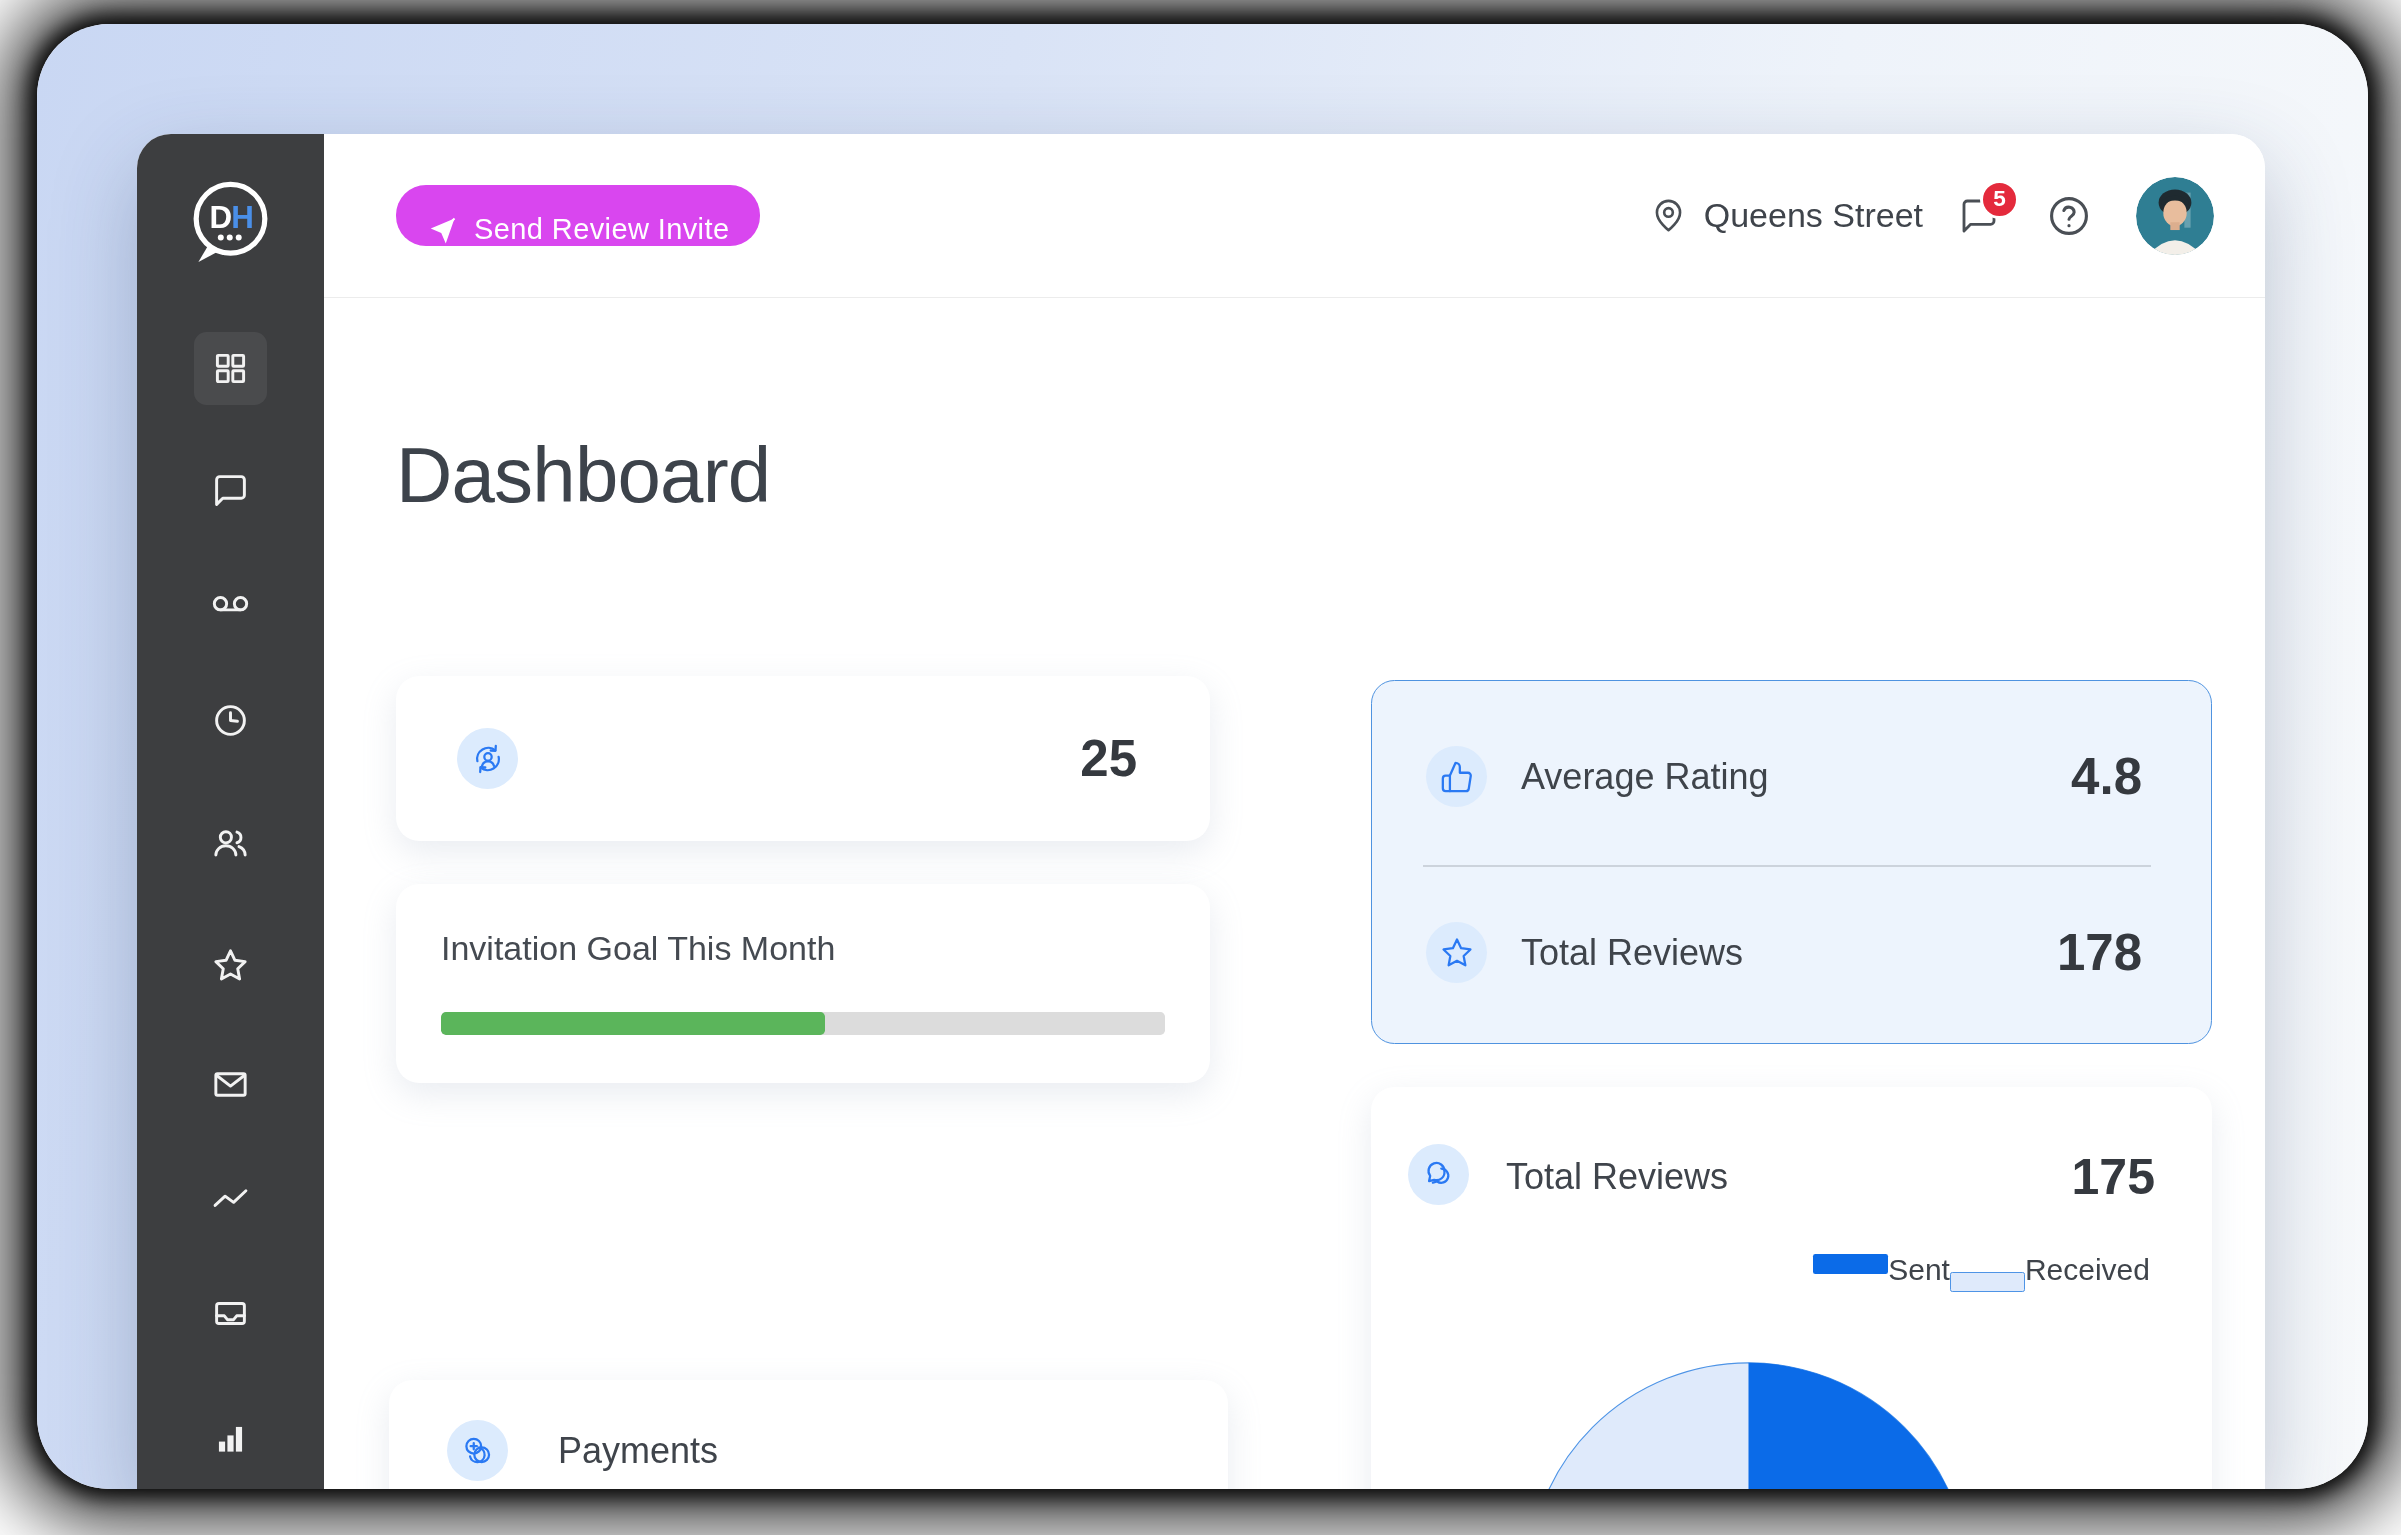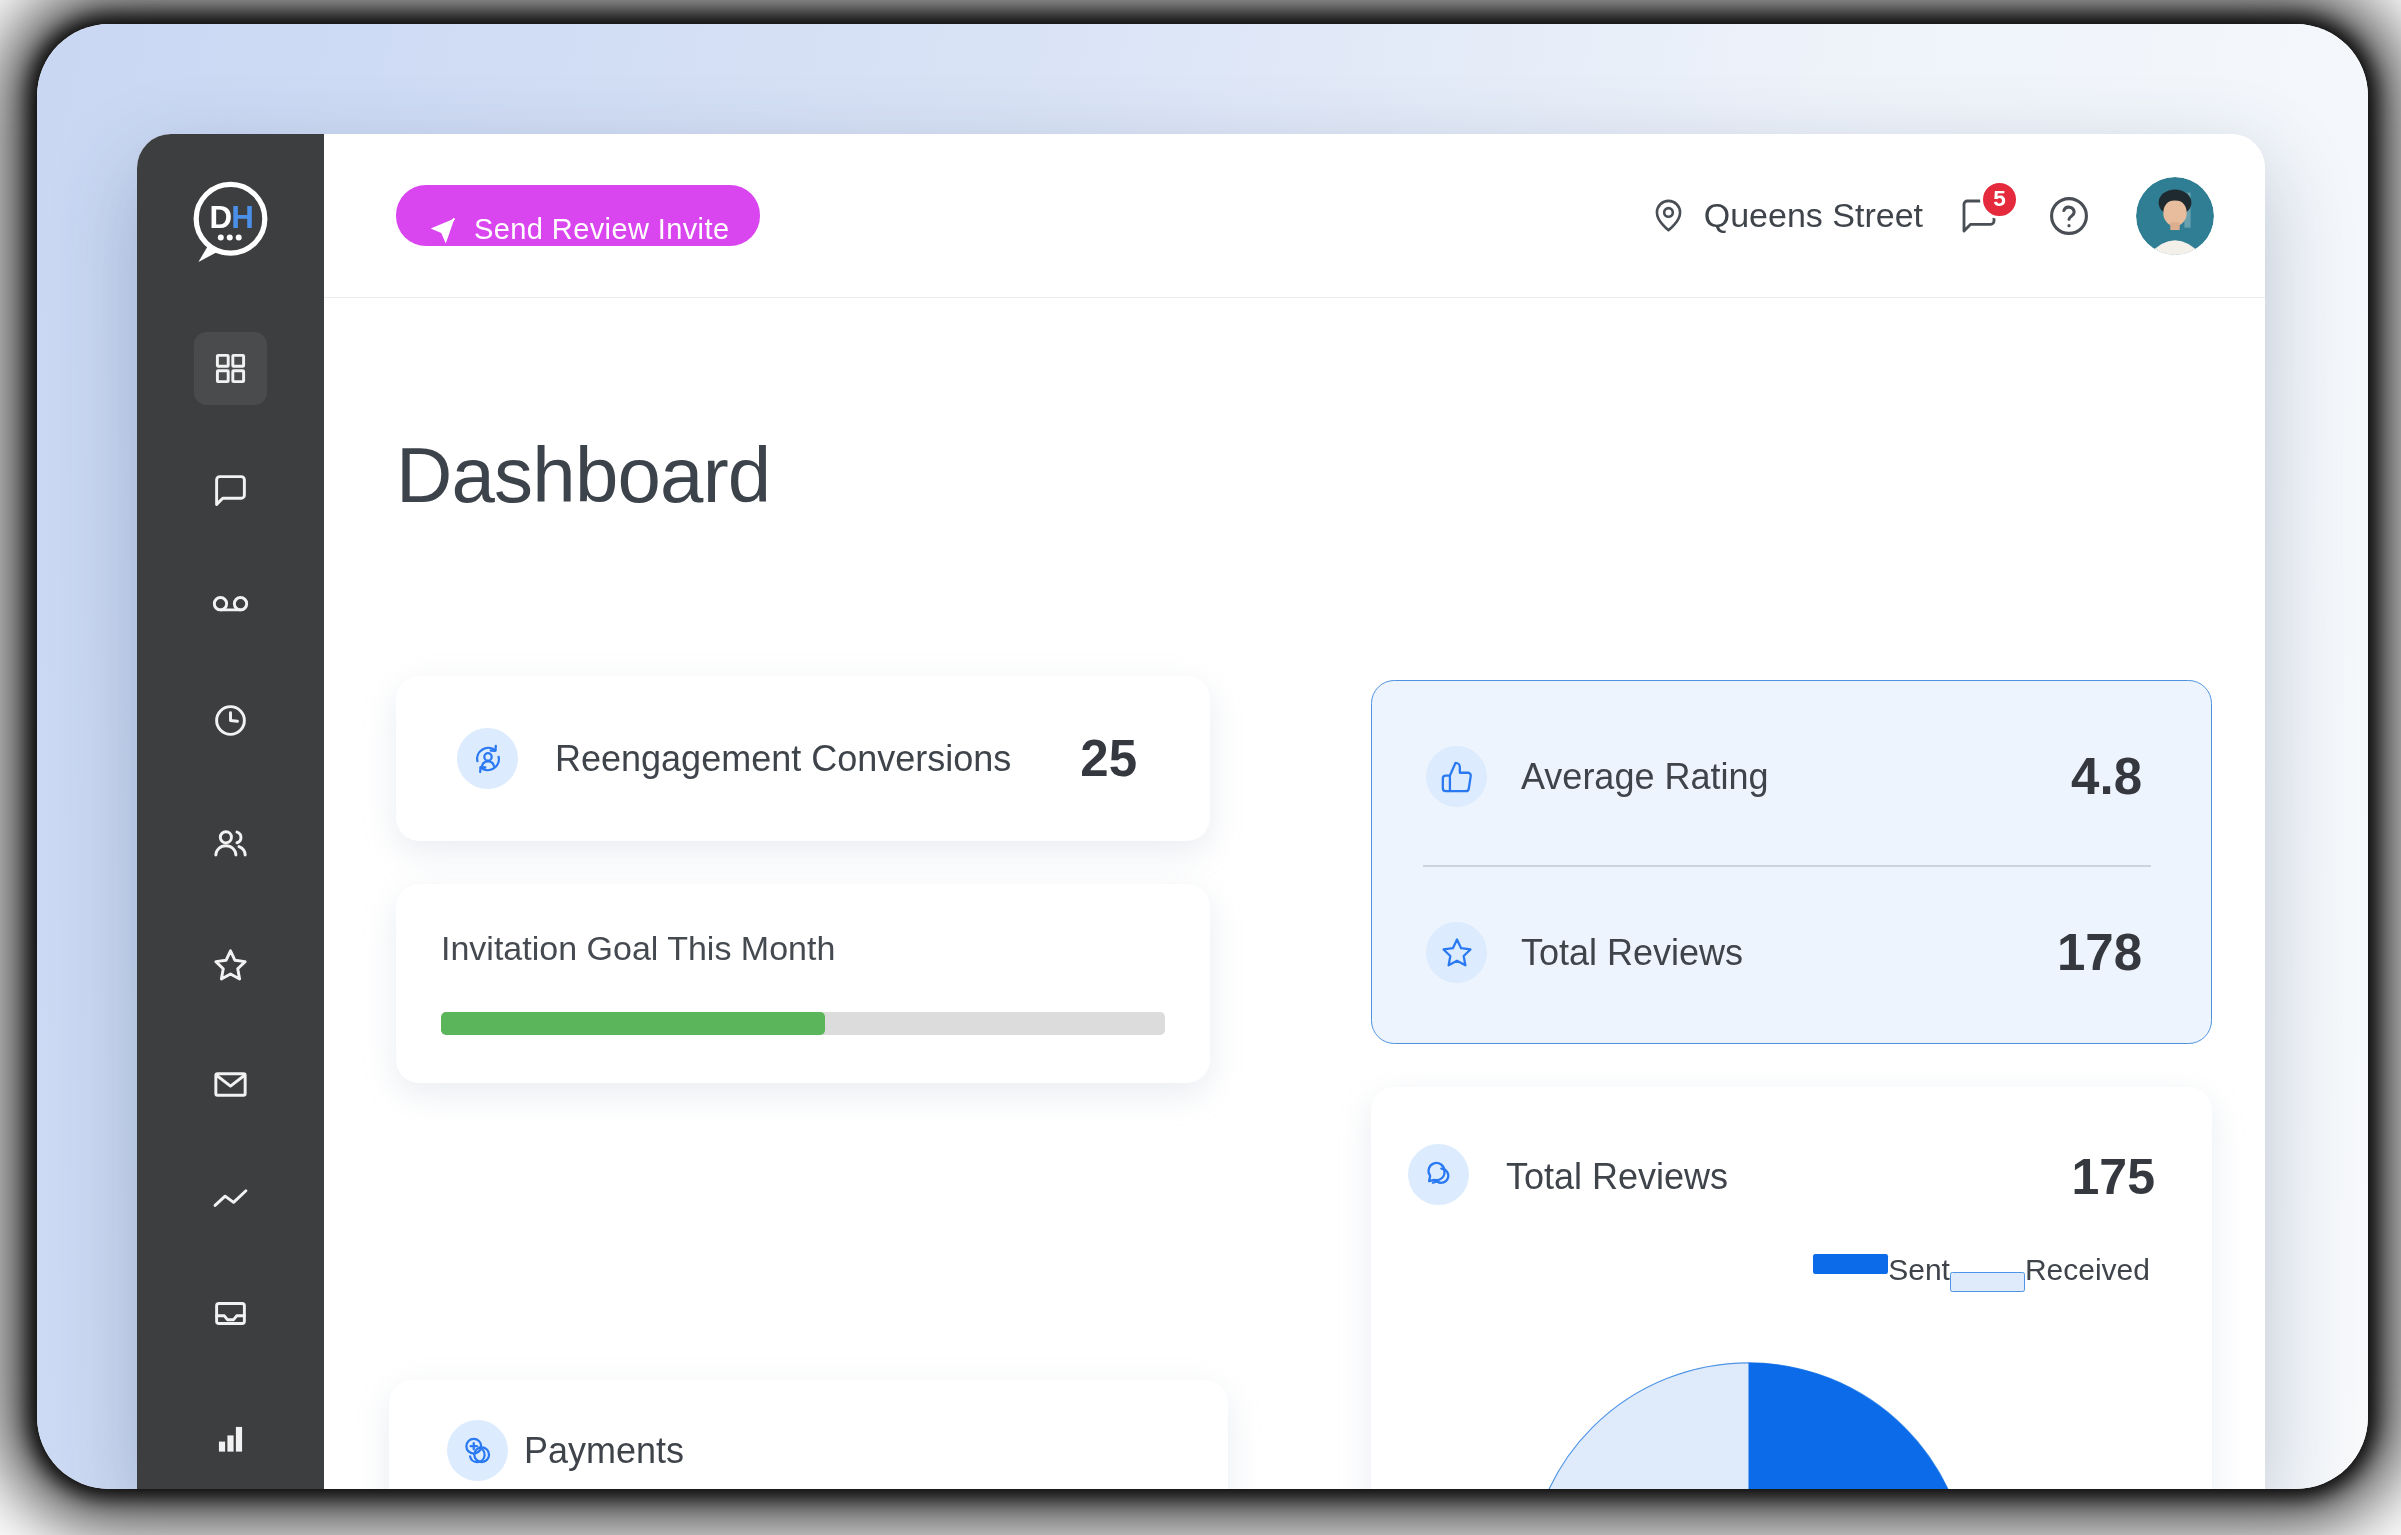--- a/index.html
+++ b/index.html
@@ -59,21 +59,21 @@
                      align-items:center;padding:0 73px 0 61px;}
   .card-reengagement .stat-label{margin-left:37px;}
   .card-reengagement .stat-value{margin-left:auto;}
   
   .goal-card{left:72px;width:814px;height:199px;padding:45px;}
   .goal-label{font-size:34px;color:#454a51;}
   .goal-track{margin-top:44px;height:23.4px;border-radius:4.7px;background:#dcdcdc;overflow:hidden;}
   .goal-fill{height:100%;border-radius:4.7px;background:#5bb55b;}
   
   .card-payments{left:65px;top:1082px;width:839px;height:327px;overflow:hidden;}
-  .card-head{display:flex;align-items:center;gap:16px;padding:40px 0 0 58px;}
+  .card-head{display:flex;align-items:center;gap:50px;padding:40px 0 0 58px;}
   .card-head .stat-label{font-size:36px;}
   
   .card-rating{left:1047px;top:382px;width:841px;height:364px;background:#edf4fd;
                border:1.6px solid #4f93e0;box-shadow:none;}
   .rating-row{position:absolute;left:54px;right:69px;display:flex;align-items:center;}
   .rating-row .stat-label{margin-left:34px;}
   .rating-row .stat-value{margin-left:auto;}
   .rating-divider{position:absolute;left:51px;right:60px;top:184px;height:1.6px;background:#ccd3dc;}
   
   .card-messages{left:1047px;top:789px;width:841px;height:615px;overflow:hidden;}
@@ -225,21 +225,20 @@
             <span class="icon-circle">
               <svg viewBox="0 0 24 24">
                 <circle cx="12" cy="10.5" r="2.6"></circle>
                 <path d="M7.8 16.8a4.4 4.4 0 0 1 8.4 0"></path>
                 <path d="M4.5 13.5a7.8 7.8 0 0 1 12.6-7.6"></path>
                 <polyline points="17.5 2.8 17.3 6.2 13.9 6"></polyline>
                 <path d="M19.5 10.5a7.8 7.8 0 0 1-12.6 7.6"></path>
                 <polyline points="6.5 21.2 6.7 17.8 10.1 18"></polyline>
               </svg>
             </span>
-            <span class="stat-label">Reengagement Conversions</span>
             <span class="stat-value">25</span>
           </section>
 
           <section class="card goal-card" style="top:586px">
             <div class="goal-label">Invitation Goal This Month</div>
             <div class="goal-track">
               <div class="goal-fill" style="width: 53%;"></div>
             </div>
           </section>
 

